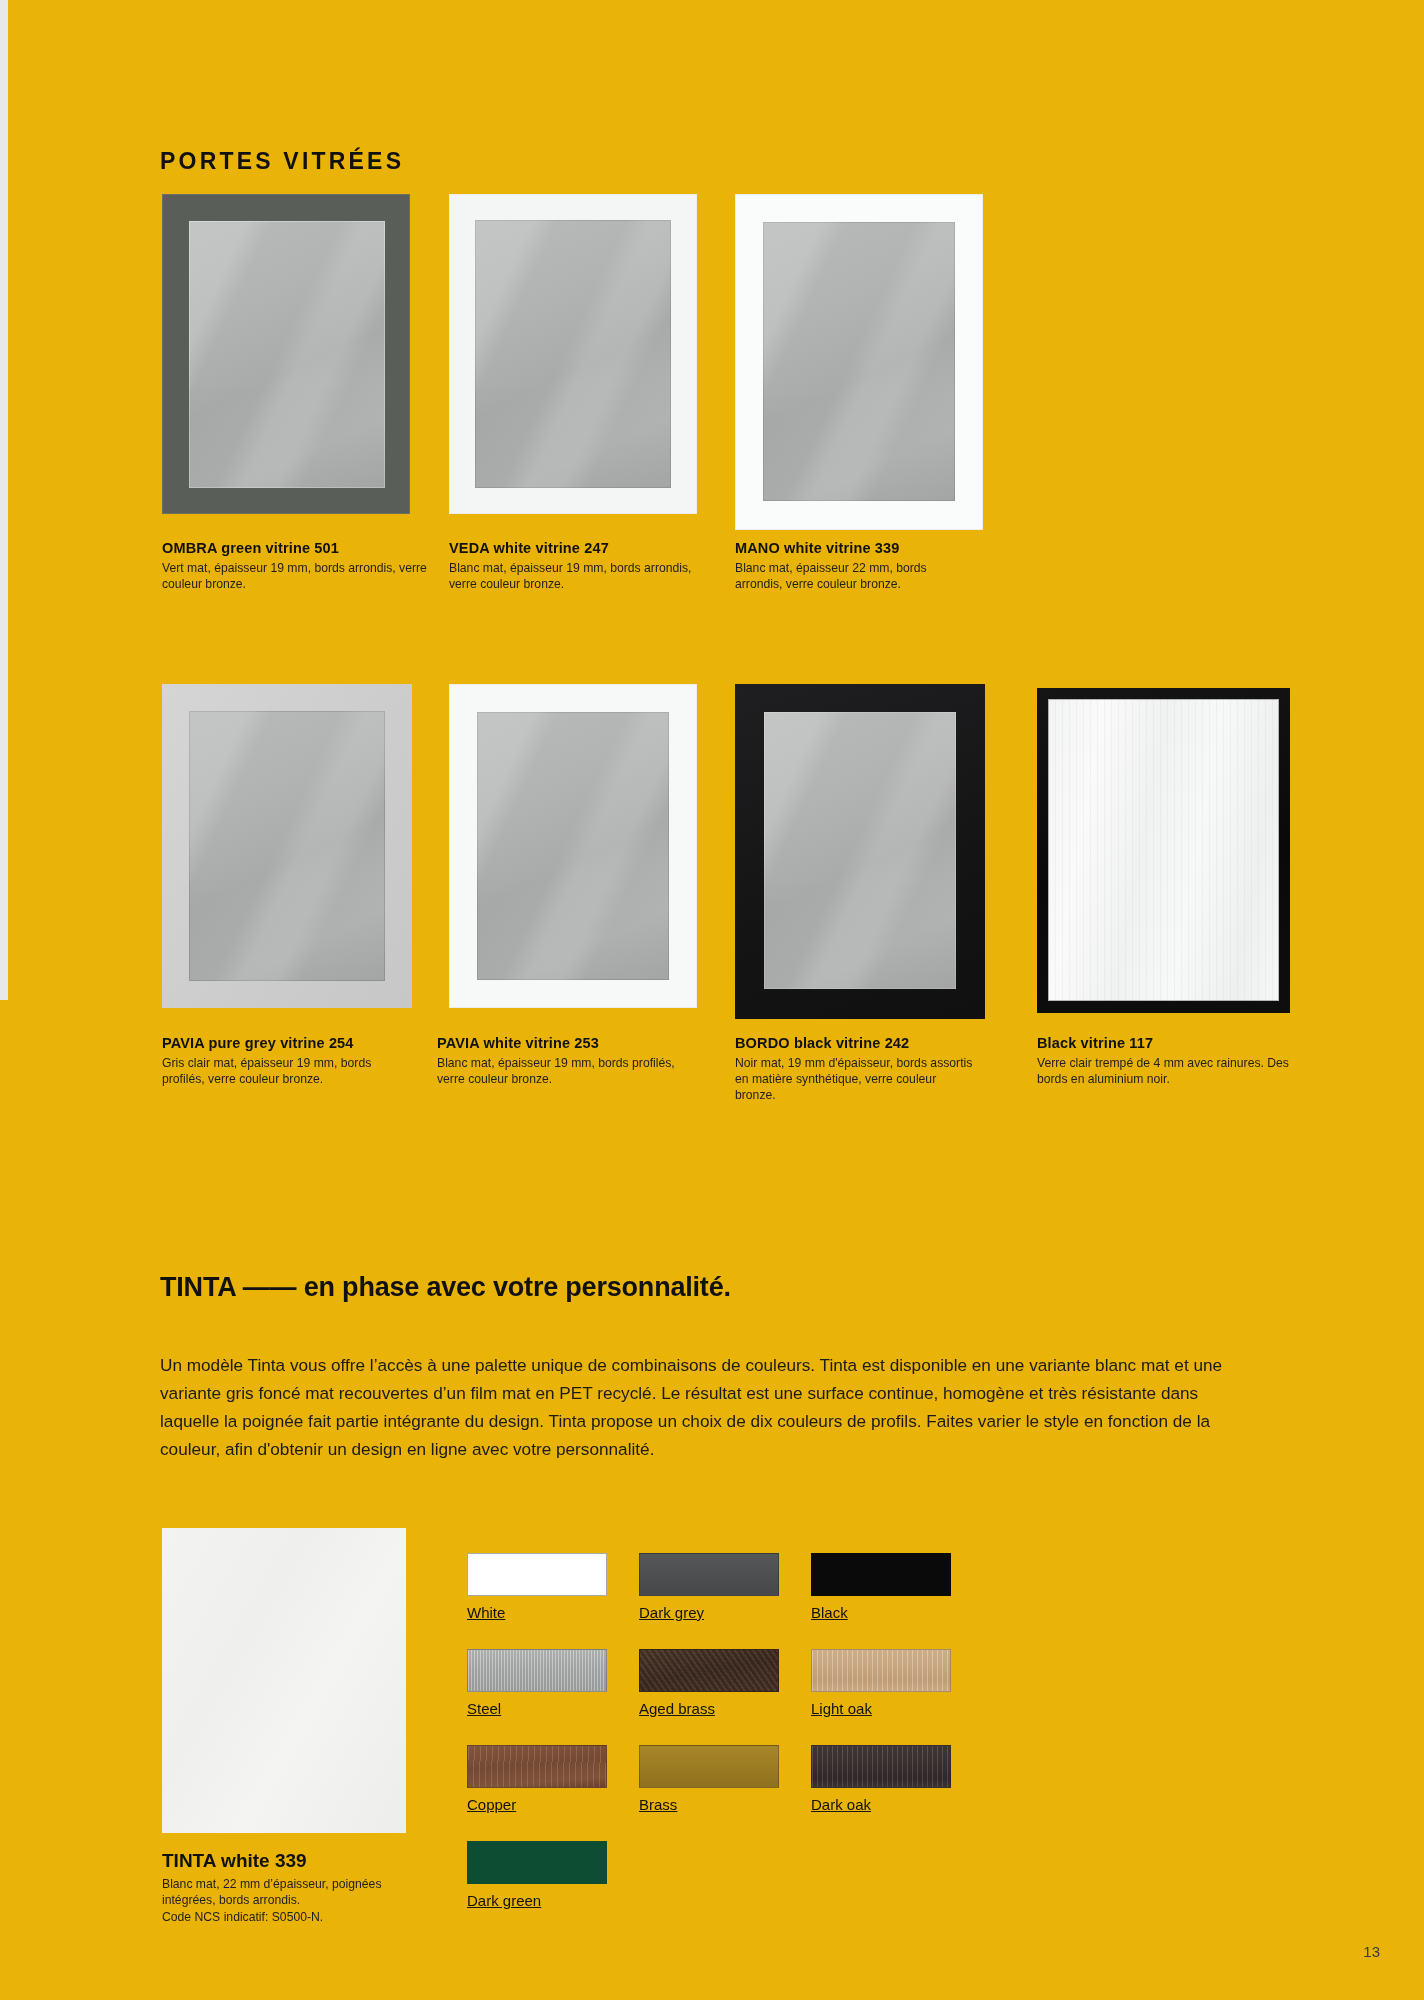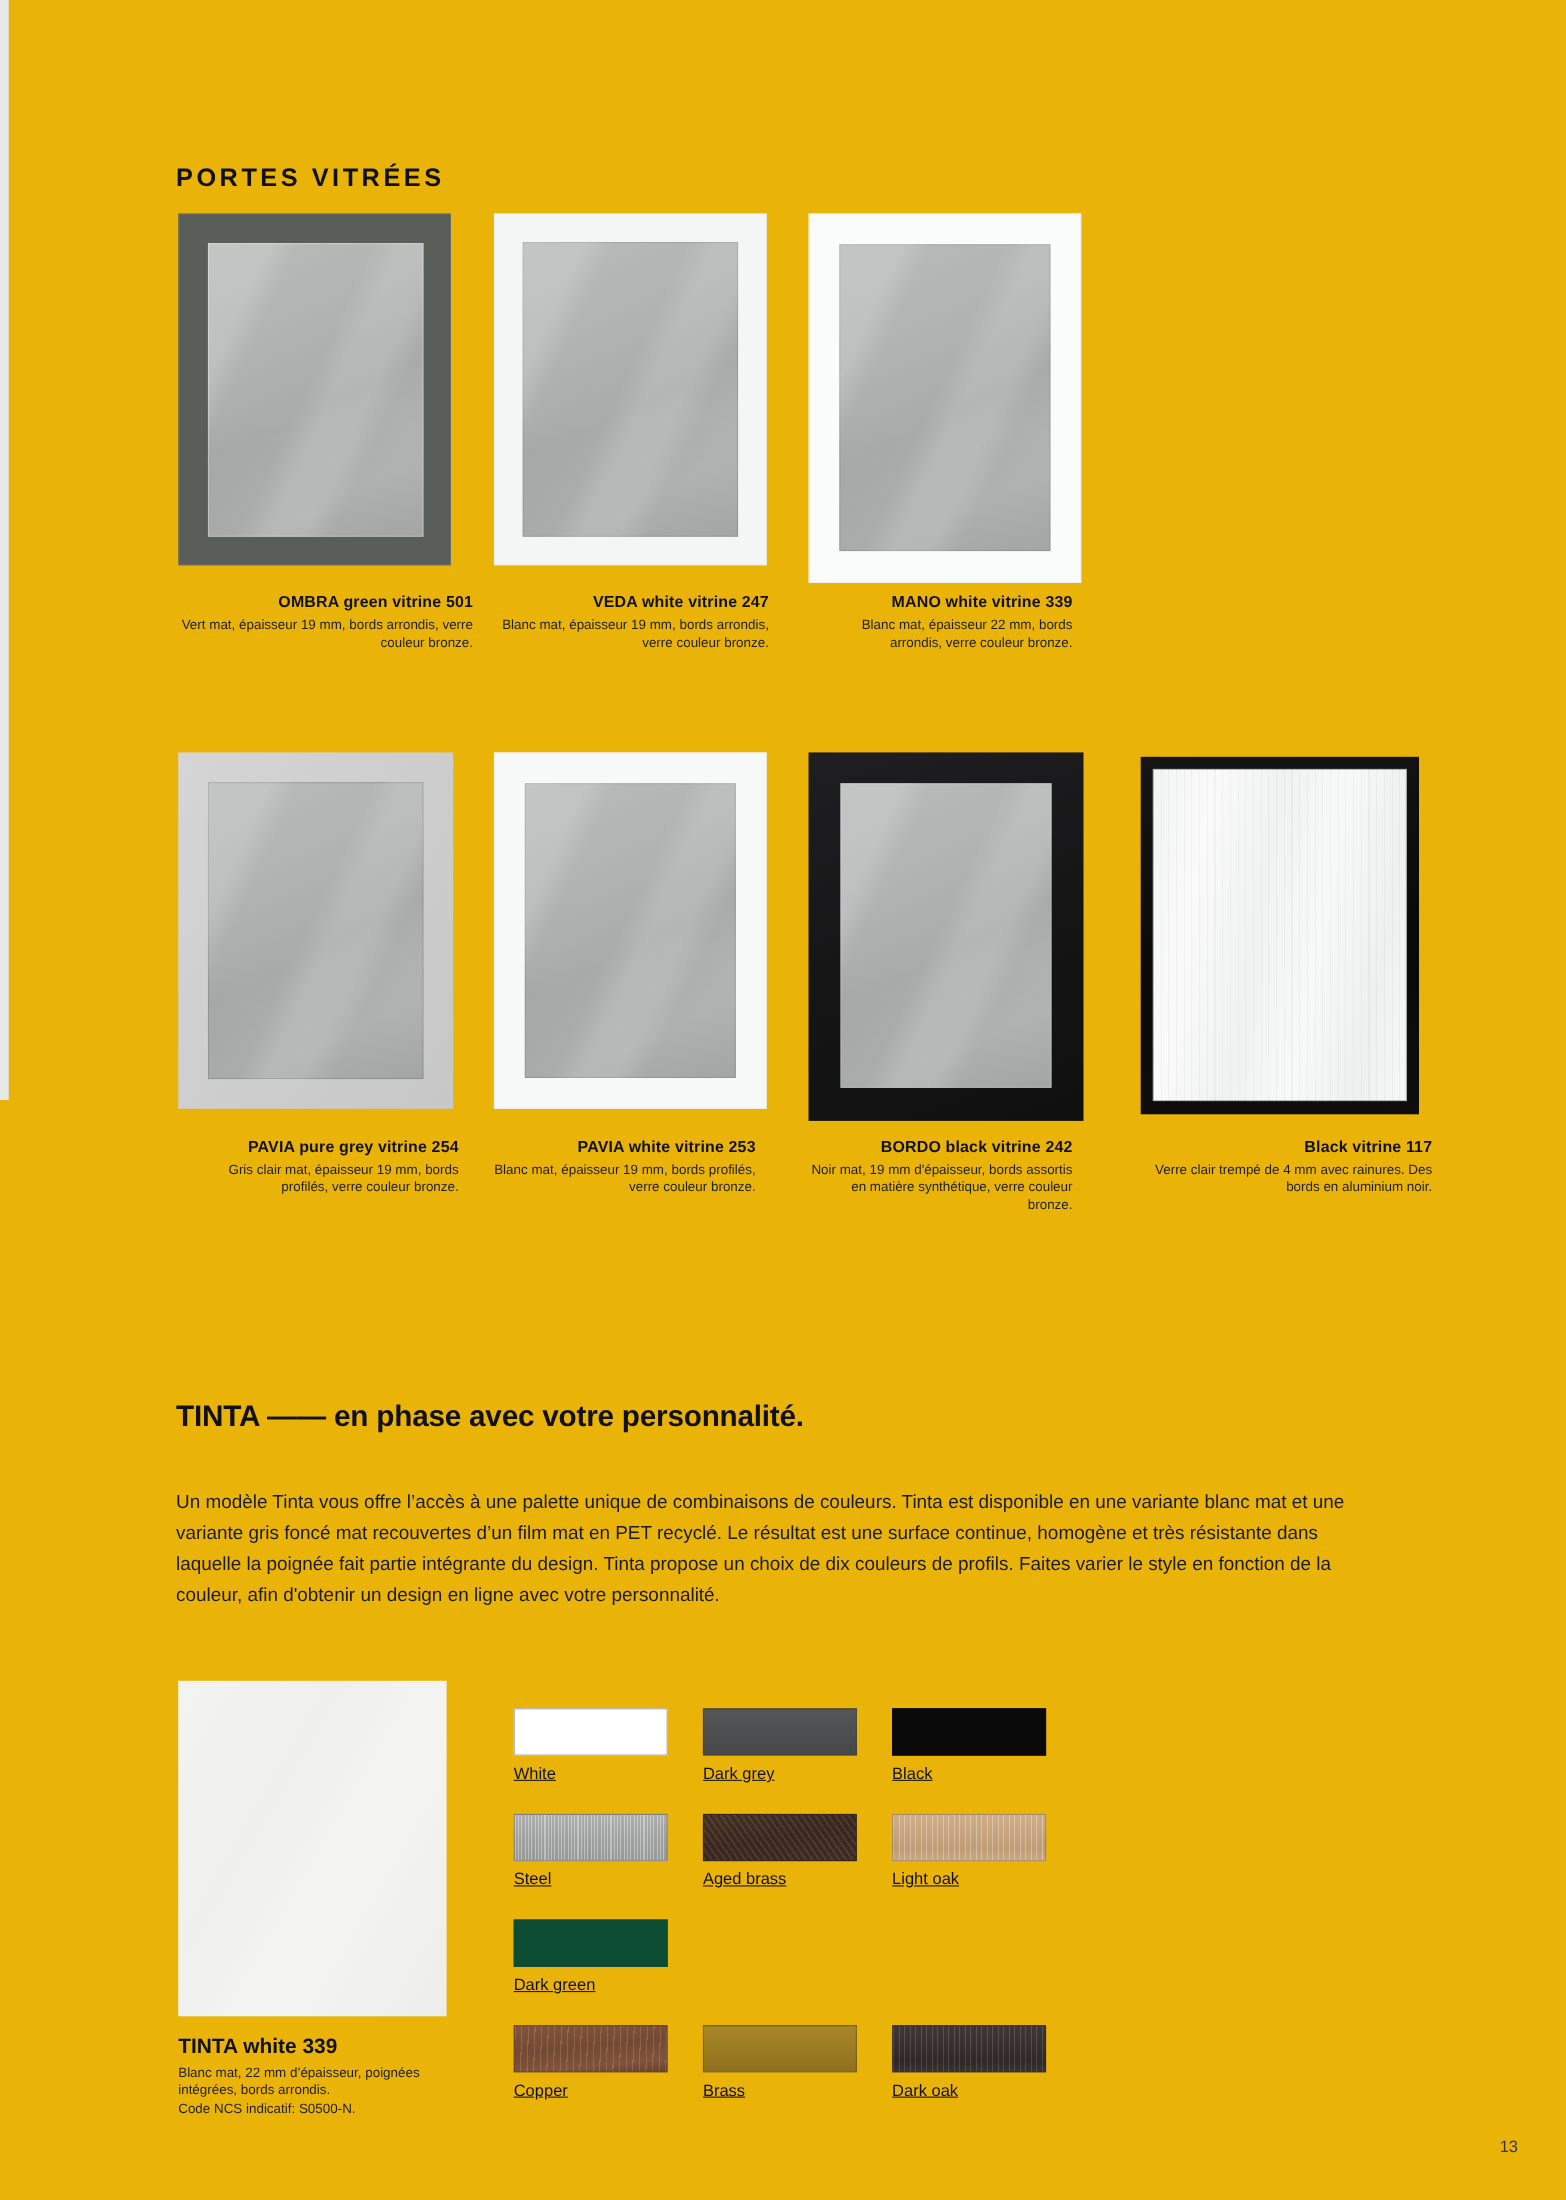--- a/index.html
+++ b/index.html
@@ -42,21 +42,21 @@
     position:absolute;
     background:linear-gradient(100deg,#f2f3f3 0%,#fafafa 20%,#f0f1f1 42%,#f7f8f8 62%,#eeefef 84%,#f6f7f7 100%);
   }
   .glass-clear::after{
     content:"";position:absolute;inset:0;
     background:repeating-linear-gradient(90deg,rgba(0,0,0,.035) 0 1px,rgba(255,255,255,0) 1px 7px);
   }
   .inner-edge{position:absolute;}
 
   
-  .cap { position:absolute;text-align:right; }
+  .cap { position:absolute; }
   .cap .name {
     font-size:14.5px; font-weight:bold; color:#111;
     letter-spacing:.15px; margin-bottom:4px; white-space:nowrap;
   }
   .cap .desc {
     font-size:12.2px; line-height:1.32; color:#1f1f1f;
   }
 
   
   .tinta-head {
@@ -221,36 +221,36 @@
         <div class="sw-chip chip-agedbrass"></div>
         <div class="sw-label">Aged brass</div>
       </div>
       <div class="sw-cell">
         <div class="sw-chip chip-lightoak"></div>
         <div class="sw-label">Light oak</div>
       </div>
     </div>
     <div class="sw-row">
       <div class="sw-cell">
+        <div class="sw-chip chip-copper"></div>
+        <div class="sw-label">Copper</div>
+      </div>
+      <div class="sw-cell">
+        <div class="sw-chip chip-brass"></div>
+        <div class="sw-label">Brass</div>
+      </div>
+      <div class="sw-cell">
+        <div class="sw-chip chip-darkoak"></div>
+        <div class="sw-label">Dark oak</div>
+      </div>
+    </div>
+    <div class="sw-row">
+      <div class="sw-cell">
         <div class="sw-chip chip-darkgreen"></div>
         <div class="sw-label">Dark green</div>
-      </div>
-    </div>
-    <div class="sw-row">
-      <div class="sw-cell">
-        <div class="sw-chip chip-copper"></div>
-        <div class="sw-label">Copper</div>
-      </div>
-      <div class="sw-cell">
-        <div class="sw-chip chip-brass"></div>
-        <div class="sw-label">Brass</div>
-      </div>
-      <div class="sw-cell">
-        <div class="sw-chip chip-darkoak"></div>
-        <div class="sw-label">Dark oak</div>
       </div>
     </div>
   </div>
 
   <div class="tinta-cap">
     <div class="name">TINTA white 339</div>
     <div class="desc">Blanc mat, 22 mm d’épaisseur, poignées</div>
     <div class="desc">intégrées, bords arrondis.</div>
     <div class="desc">Code NCS indicatif: S0500-N.</div>
   </div>

